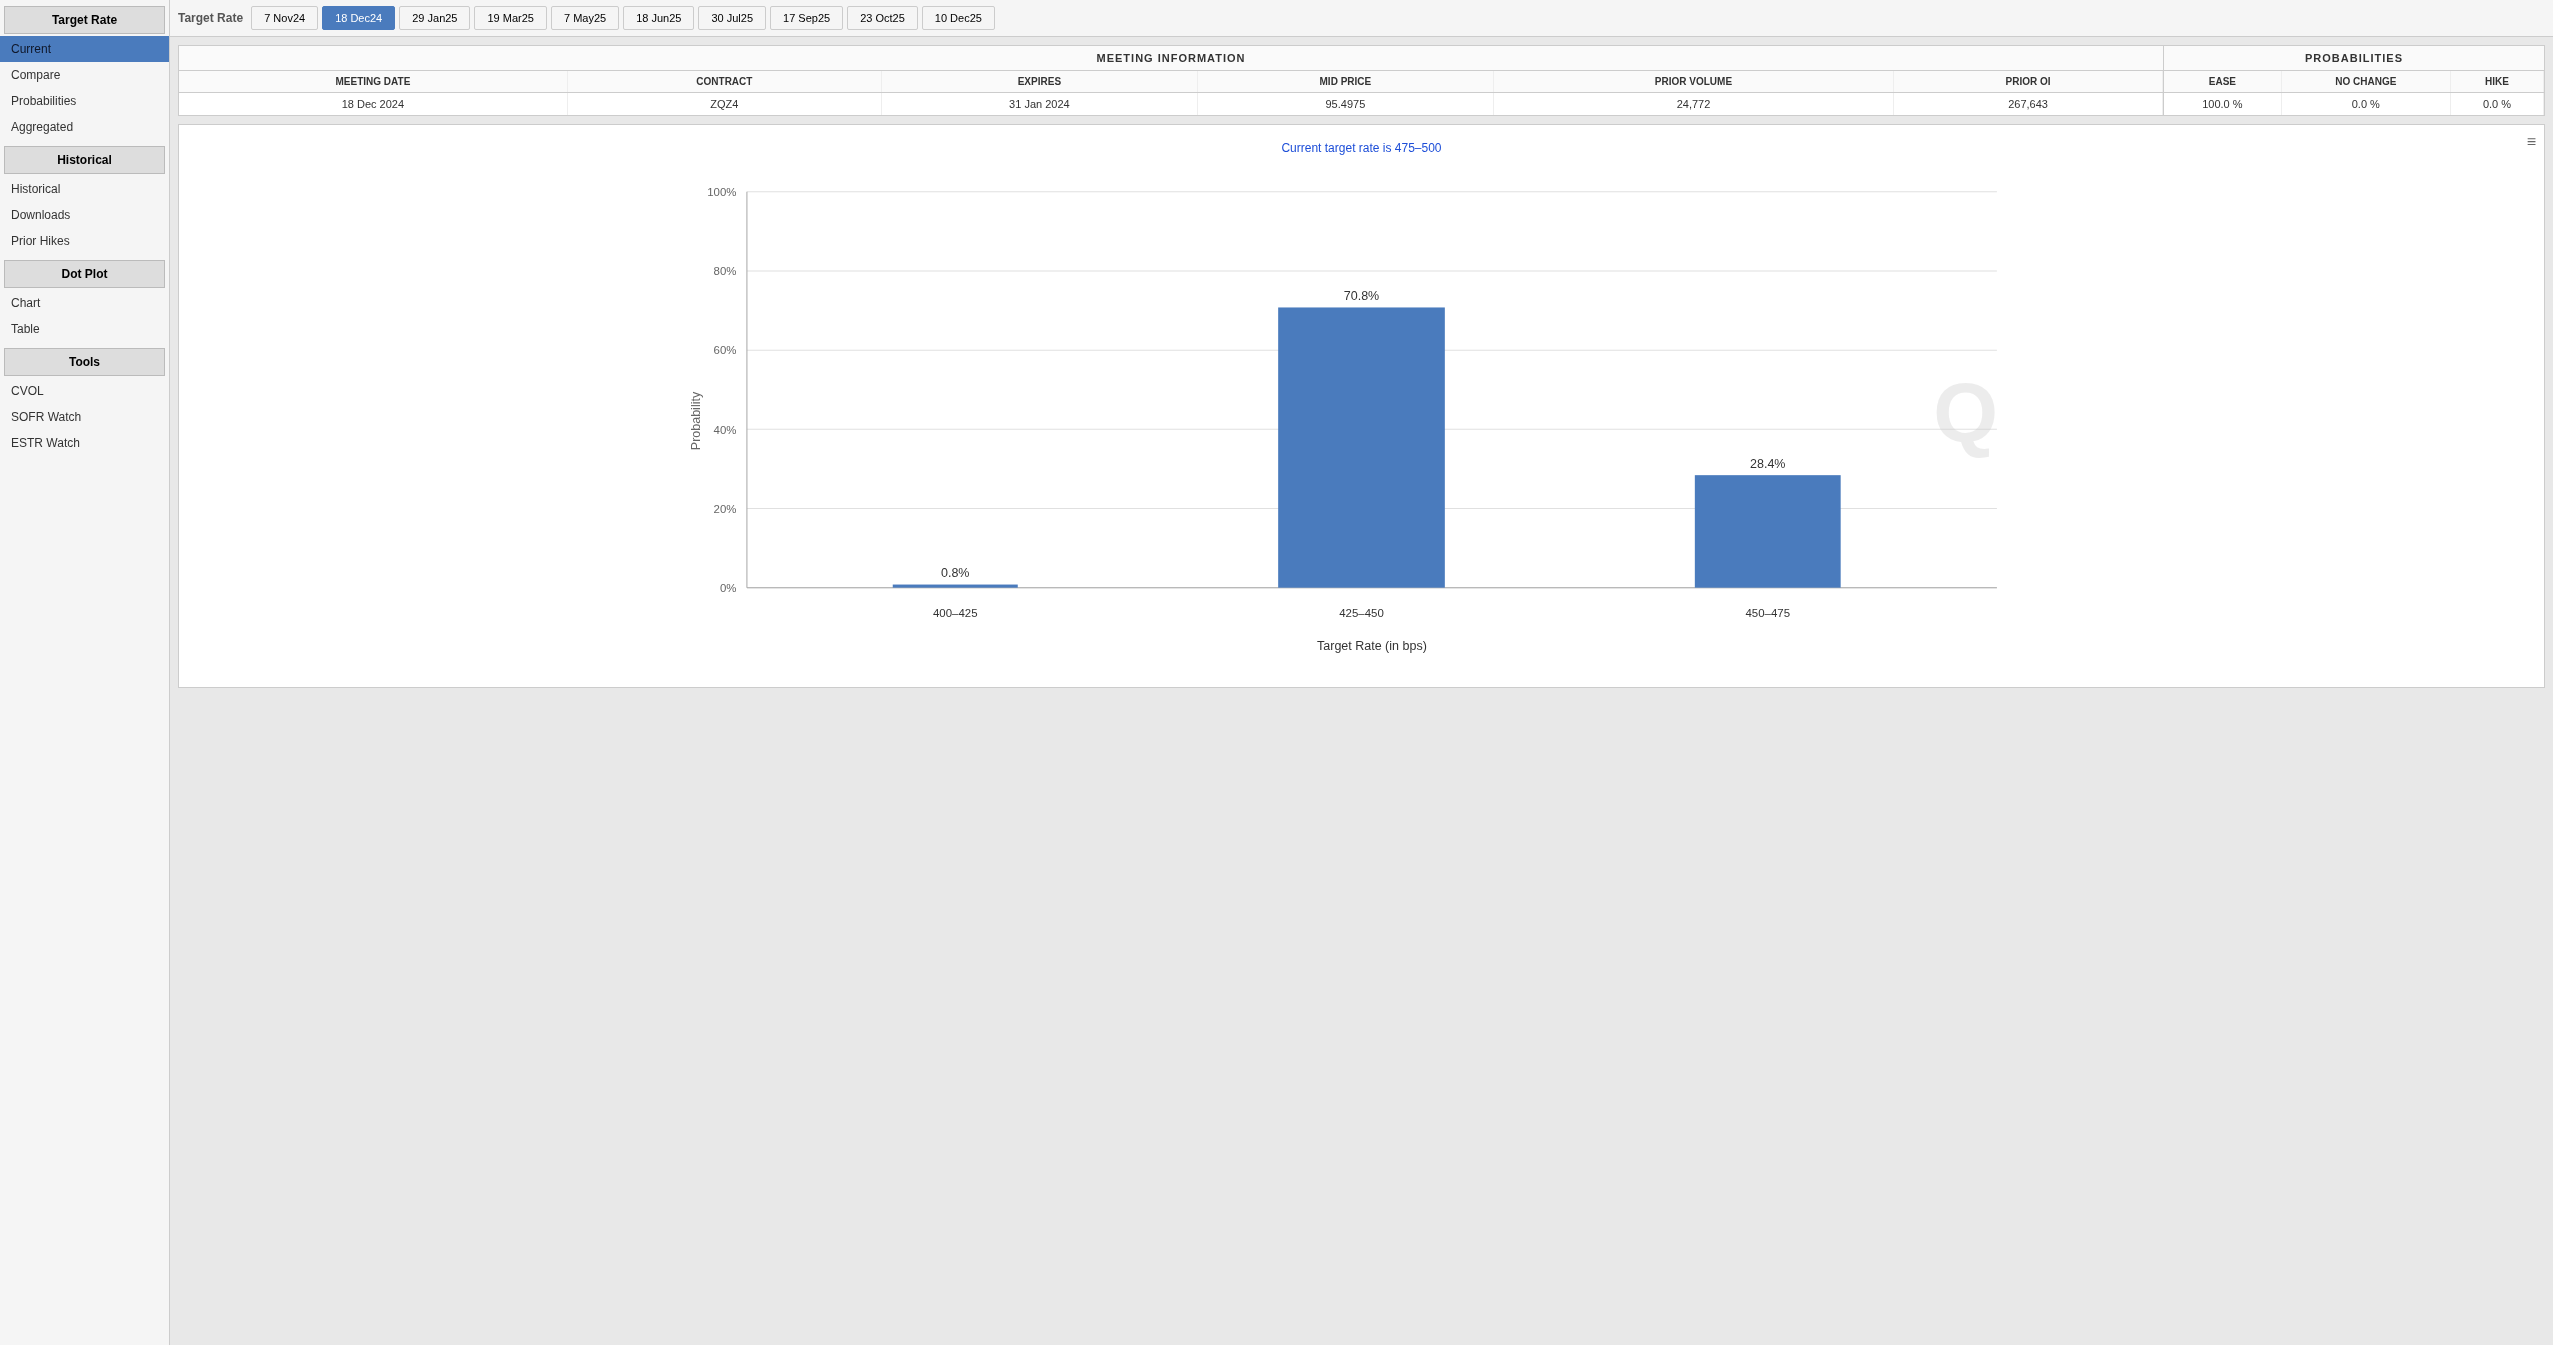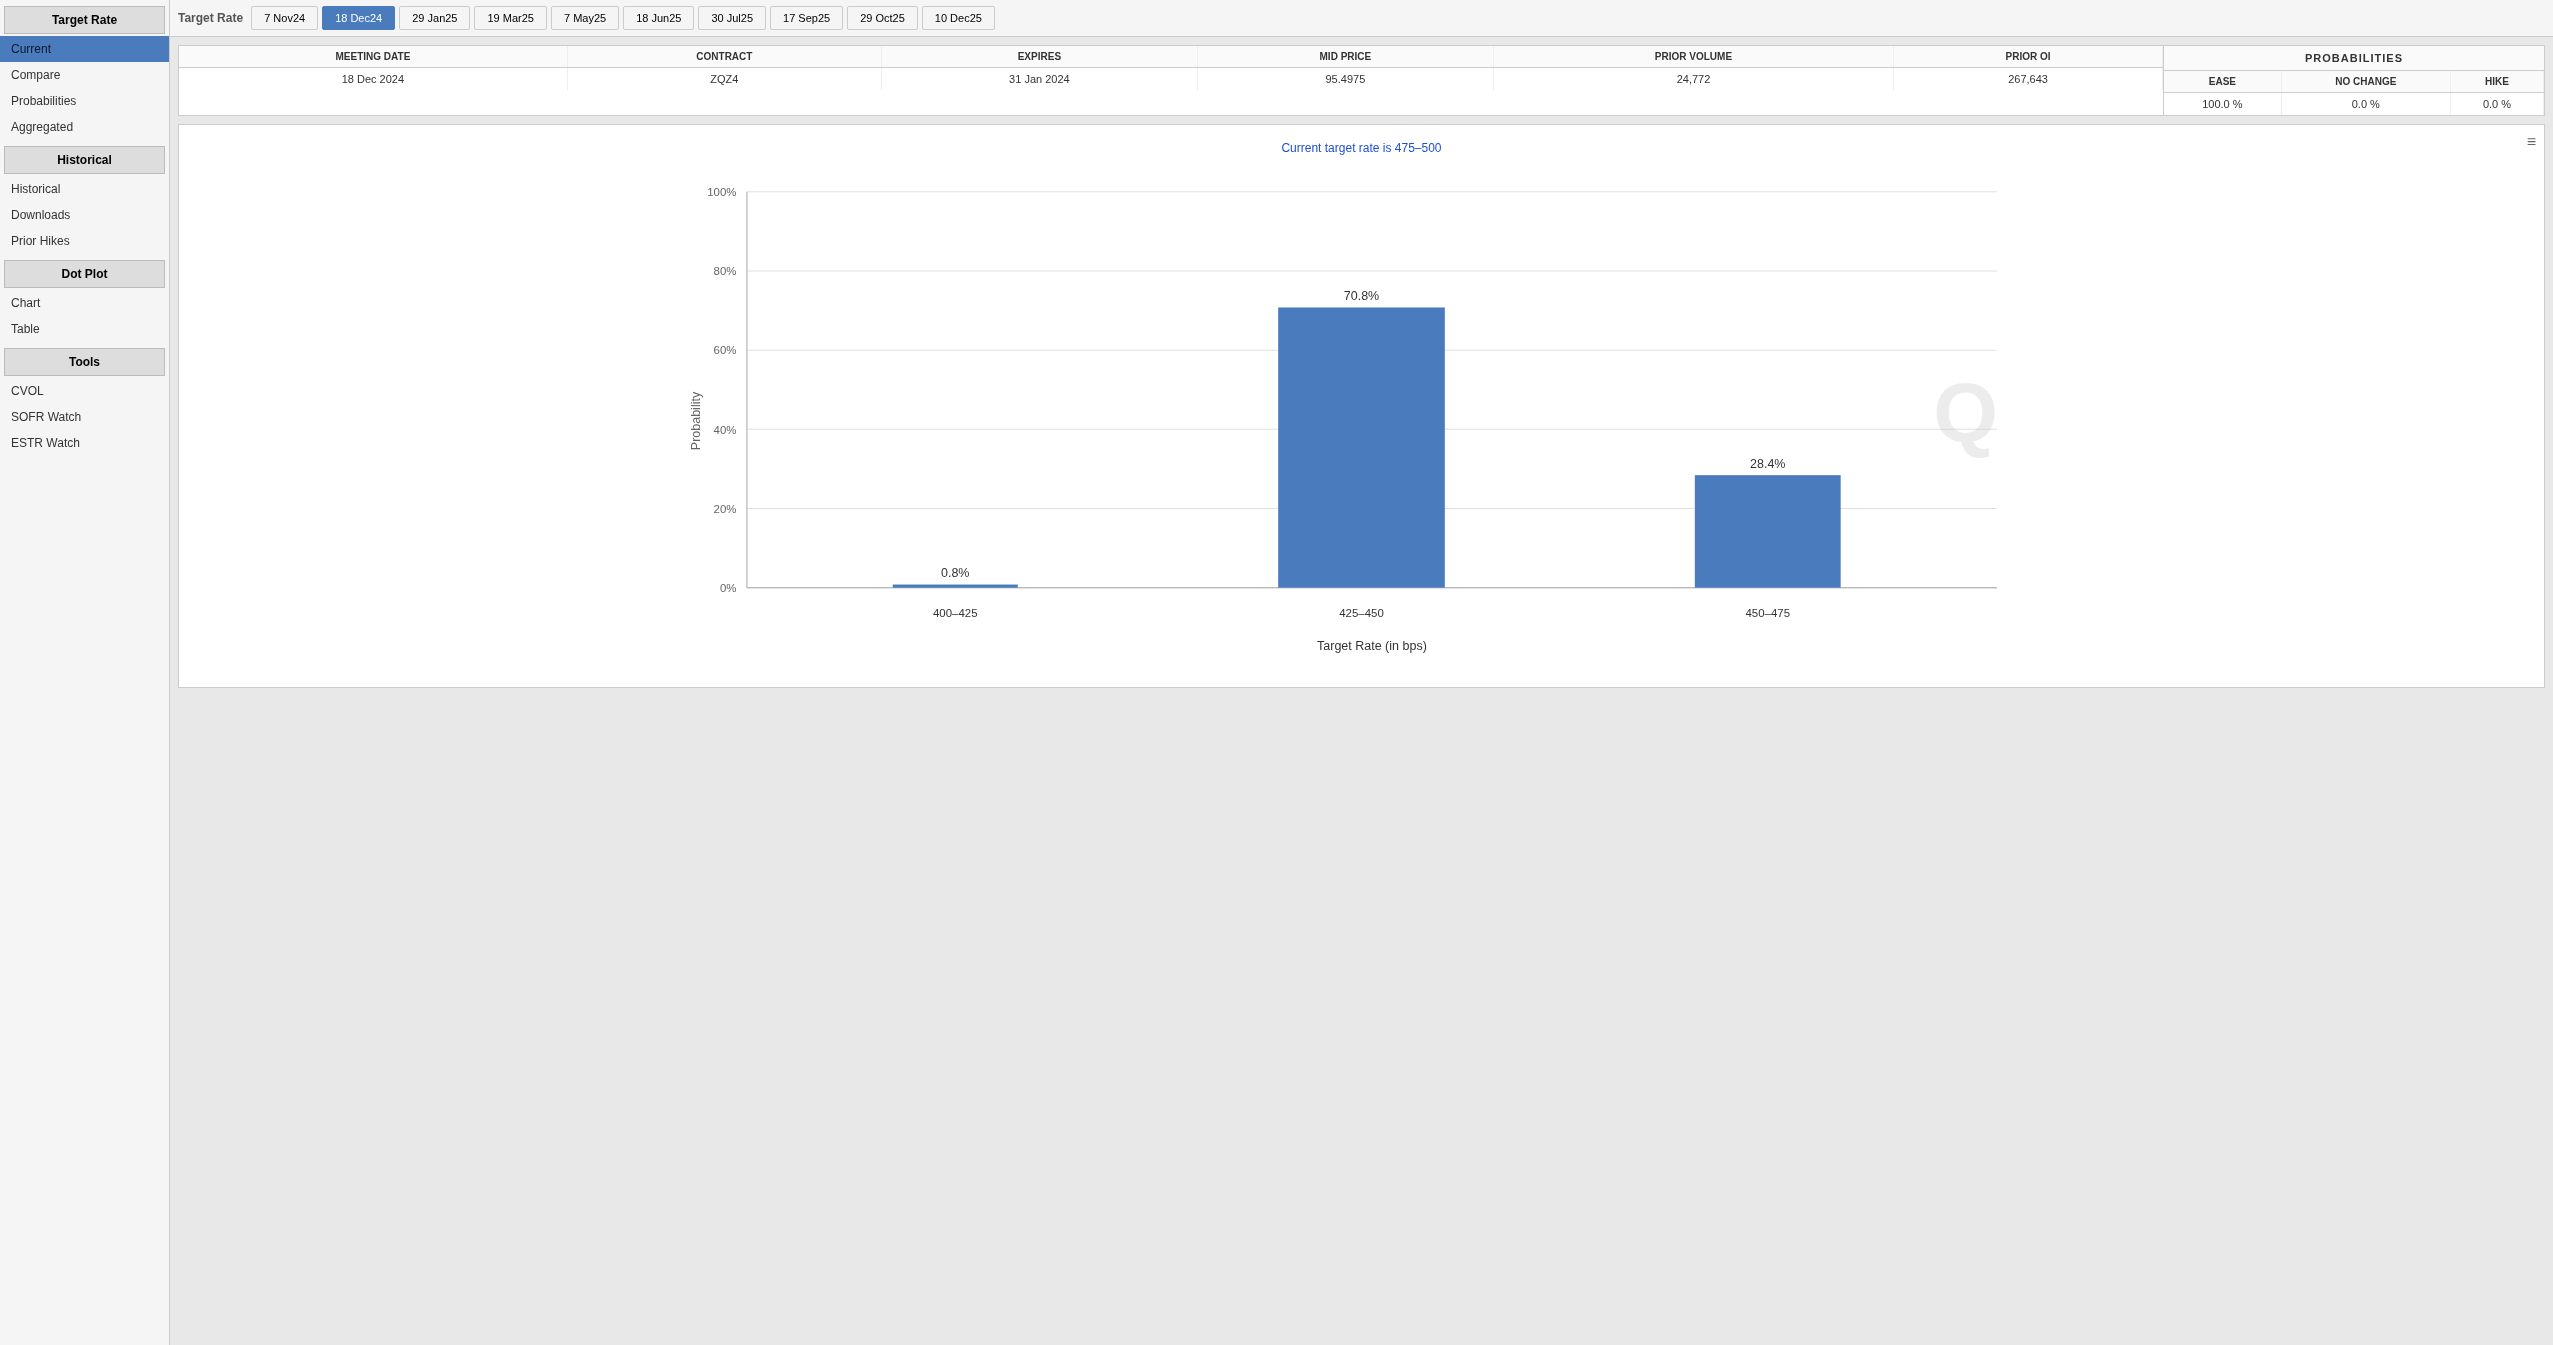--- a/index.html
+++ b/index.html
@@ -71,28 +71,29 @@
     <div class="tabs-bar">
     <span class="tab-label">Target Rate</span>
         <button class="tab-btn">7 Nov24</button>
         <button class="tab-btn active">18 Dec24</button>
         <button class="tab-btn">29 Jan25</button>
         <button class="tab-btn">19 Mar25</button>
         <button class="tab-btn">7 May25</button>
         <button class="tab-btn">18 Jun25</button>
         <button class="tab-btn">30 Jul25</button>
         <button class="tab-btn">17 Sep25</button>
-        <button class="tab-btn">29 Oct25</button>
+        <button class="tab-btn">23 Oct25</button>
         <button class="tab-btn">10 Dec25</button>
       </div>
 
     <div class="content-area">
 
       <div class="info-panel">
         <div class="meeting-info">
+          <div class="panel-header">MEETING INFORMATION</div>
           <table class="info-table">
             <thead>
               <tr>
                 <th>MEETING DATE</th>
                 <th>CONTRACT</th>
                 <th>EXPIRES</th>
                 <th>MID PRICE</th>
                 <th>PRIOR VOLUME</th>
                 <th>PRIOR OI</th>
               </tr>

